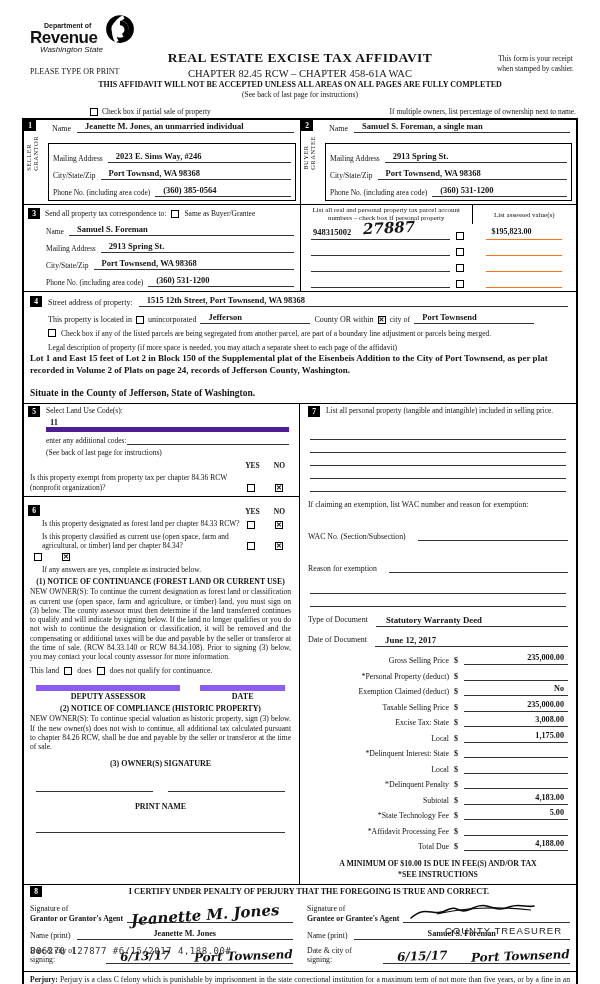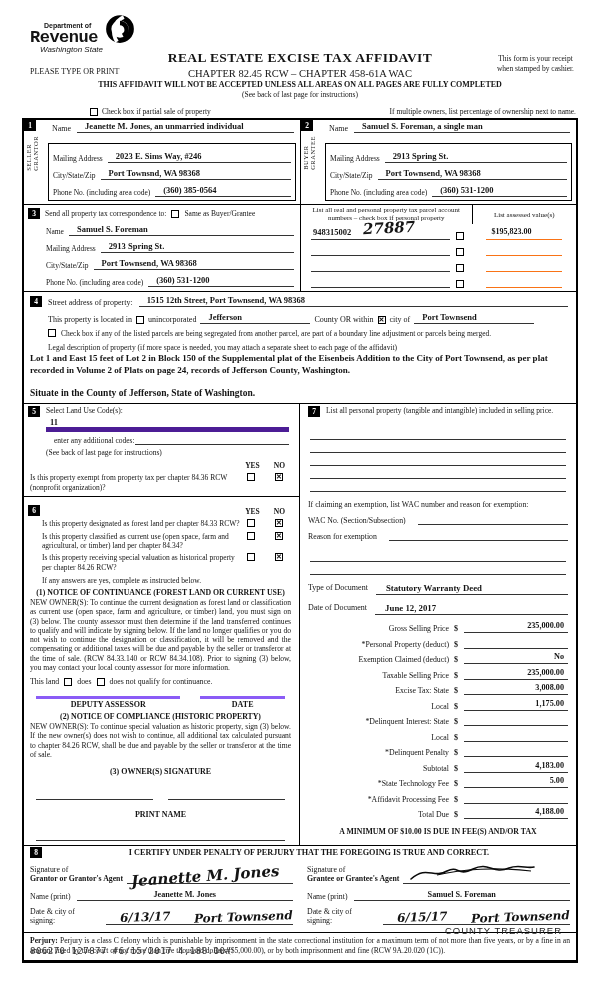--- a/index.html
+++ b/index.html
@@ -6,21 +6,21 @@
   html,body { background:#fff; }
   body { width:600px; font-family:"Liberation Serif", serif; color:#141414; }
   .page { position:relative; width:600px; height:984px; padding:10px 22px 0 22px; overflow:hidden; }
 
   
   .hdr { position:relative; height:96px; }
   .logo { position:absolute; top:4px; left:8px; width:150px; }
   .logo-row { display:flex; align-items:flex-end; }
   .logo-txt { line-height:1; }
   .logo-dept { font-family:"Liberation Sans", sans-serif; font-size:7px; font-weight:bold; margin-left:14px; }
-  .logo-rev { font-family:Liberation Mono, monospace; font-size:17px; font-weight:bold; letter-spacing:-0.5px; }
+  .logo-rev { font-family:Liberation Sans, sans-serif; font-size:17px; font-weight:bold; letter-spacing:-0.5px; }
   .logo-state { font-family:"Liberation Sans", sans-serif; font-size:8px; font-style:italic; margin-left:10px; }
   .logo-mark { margin-left:2px; margin-bottom:6px; }
   .hdr-center { text-align:center; padding-top:40px; line-height:1.25; }
   .hdr-title { font-size:13.5px; font-weight:bold; letter-spacing:0.4px; }
   .hdr-sub { font-size:10.5px; }
   .hdr-warn { font-size:8px; font-weight:bold; }
   .hdr-seeback { font-size:7.5px; }
   .hdr-receipt { position:absolute; right:4px; top:44px; font-size:7.5px; text-align:center; line-height:1.3; }
   .hdr-print { position:absolute; left:8px; top:57px; font-size:8px; }
 
@@ -72,46 +72,46 @@
   .uline { border-bottom:1px solid #333; font-weight:bold; font-size:8.5px; padding:0 8px 1px 8px; }
 
   
   .mid { display:flex; border-bottom:1.5px solid #000; }
   .mid-l { width:50%; border-right:1.5px solid #000; }
   .mid-r { width:50%; padding:2px 8px 4px 8px; }
 
   .s5 { border-bottom:1.5px solid #000; padding:2px 6px 4px 4px; }
   .s5-t { display:flex; gap:6px; font-size:7.5px; }
   .s5-code { margin-left:18px; border-bottom:5px solid #4c1d95; font-weight:bold; font-size:8.5px; padding-left:4px; margin-right:4px; }
-  .s5-addl { display:flex; align-items:flex-end; font-size:7.5px; margin:3px 4px 0 26px; }
+  .s5-addl { display:flex; align-items:flex-end; font-size:7.5px; margin:3px 4px 0 18px; }
   .s5-addl .blank { flex:1; border-bottom:1px solid #333; height:10px; }
   .s5-seeback { font-size:7.5px; margin:3px 0 0 18px; }
   .yn-hdr { display:flex; justify-content:flex-end; gap:14px; font-size:7.5px; font-weight:bold; margin-top:4px; padding-right:8px; }
-  .q-row { display:flex; align-items:flex-start; margin-top:3px; }
+  .q-row { display:flex; align-items:flex-end; margin-top:3px; }
   .q-txt { flex:1; font-size:7.5px; line-height:1.25; padding-left:2px; }
   .q-boxes { flex:0 0 52px; display:flex; justify-content:space-between; padding:0 10px 0 6px; }
 
   .s6 { padding:2px 6px 4px 4px; position:relative; }
   .s6 .q-txt { padding-left:14px; }
   .s6-ifany { font-size:7.5px; margin:4px 0 2px 14px; }
   .notice-t { font-size:7.8px; font-weight:bold; text-align:center; margin-top:3px; }
   .notice-b { font-size:7.6px; text-align:justify; line-height:1.22; margin-top:1px; padding:0 2px; }
   .land-line { display:flex; align-items:center; gap:5px; font-size:7.8px; margin-top:5px; padding-left:2px; }
   .da-row { display:flex; justify-content:space-between; margin:10px 8px 0 8px; }
-  .da-seg { border-top:3px solid #8b5cf6; text-align:center; font-size:8px; font-weight:bold; padding-top:1px; }
+  .da-seg { border-top:6px solid #8b5cf6; text-align:center; font-size:8px; font-weight:bold; padding-top:1px; }
   .da-1 { width:58%; } .da-2 { width:34%; }
   .sig3-row { display:flex; justify-content:space-between; margin:12px 8px 0 8px; }
   .sig3-seg { border-bottom:1px solid #333; width:47%; height:12px; }
   .center-b { text-align:center; font-size:8px; font-weight:bold; margin-top:4px; }
   .pn-line { border-bottom:1px solid #333; margin:12px 8px 0 8px; height:10px; }
 
   .s7-t { display:flex; gap:6px; font-size:7.5px; line-height:1.3; }
   .blank-line { border-bottom:1px solid #333; height:13px; margin:0 2px; }
   .exm-h { font-size:7.8px; margin-top:8px; }
-  .exm-row { display:flex; align-items:flex-end; gap:12px; font-size:7.8px; margin-top:6px; }
+  .exm-row { display:flex; align-items:flex-end; gap:12px; font-size:7.8px; margin-top:22px; }
   .exm-row .blank { flex:1; border-bottom:1px solid #333; height:10px; }
   .doc-row { display:flex; align-items:flex-start; gap:8px; font-size:8px; margin-top:8px; }
   .doc-val { flex:1; border-bottom:1px solid #333; font-weight:bold; font-size:8.8px; padding:0 2px 1px 10px; }
 
   .fin { margin-top:6px; }
   .fin-row { display:flex; align-items:flex-end; margin-top:3.5px; }
   .fin-label { flex:0 0 146px; text-align:right; font-size:7.8px; padding-right:5px; white-space:nowrap; }
   .fin-cur { flex:0 0 10px; font-size:8px; font-weight:bold; }
   .fin-amt { flex:1; border-bottom:1px solid #333; text-align:right; font-weight:bold; font-size:8.2px; padding:0 4px 1px 0; height:12px; }
   .fin-min { text-align:center; font-size:7.8px; font-weight:bold; margin-top:8px; line-height:1.35; }
@@ -379,21 +379,20 @@
             </span>
           </div>
           <div class="q-row">
             <span class="q-txt">Is this property classified as current use (open space, farm and agricultural, or timber) land per chapter 84.34?</span>
             <span class="q-boxes">
               <span class="cb"></span>
               <span class="cb"><span>✕</span></span>
             </span>
           </div>
           <div class="q-row">
-            <span class="q-txt">Is this property receiving special valuation as historical property per chapter 84.26 RCW?</span>
             <span class="q-boxes">
               <span class="cb"></span>
               <span class="cb"><span>✕</span></span>
             </span>
           </div>
           <div class="s6-ifany">If any answers are yes, complete as instructed below.</div>
           <div class="notice-t">(1) NOTICE OF CONTINUANCE (FOREST LAND OR CURRENT USE)</div>
           <div class="notice-b">NEW OWNER(S): To continue the current designation as forest land or classification as current use (open space, farm and agriculture, or timber) land, you must sign on (3) below.  The county assessor must then determine if the land transferred continues to qualify and will indicate by signing below.  If the land no longer qualifies or you do not wish to continue the designation or classification, it will be removed and the compensating or additional taxes will be due and payable by the seller or transferor at the time of sale.  (RCW 84.33.140 or RCW 84.34.108).  Prior to signing (3) below, you may contact your local county assessor for more information.</div>
           <div class="land-line">
             <span>This land</span>
@@ -513,20 +512,21 @@
               <span class="fin-amt"></span>
             </div>
           <div class="fin-row">
               <span class="fin-label">Total Due</span>
               <span class="fin-cur">$</span>
               <span class="fin-amt">4,188.00</span>
             </div>
         </div>
         <div class="fin-min">
           <div>A MINIMUM OF $10.00 IS DUE IN FEE(S) AND/OR TAX</div>
+          <div>*SEE INSTRUCTIONS</div>
         </div>
       </div>
     </div>
 
     <div class="s8">
       <div class="s8-cert">
         <span class="num">8</span>
         <span class="s8-cert-t">I CERTIFY UNDER PENALTY OF PERJURY THAT THE FOREGOING IS TRUE AND CORRECT.</span>
       </div>
       <div class="s8-cols">

